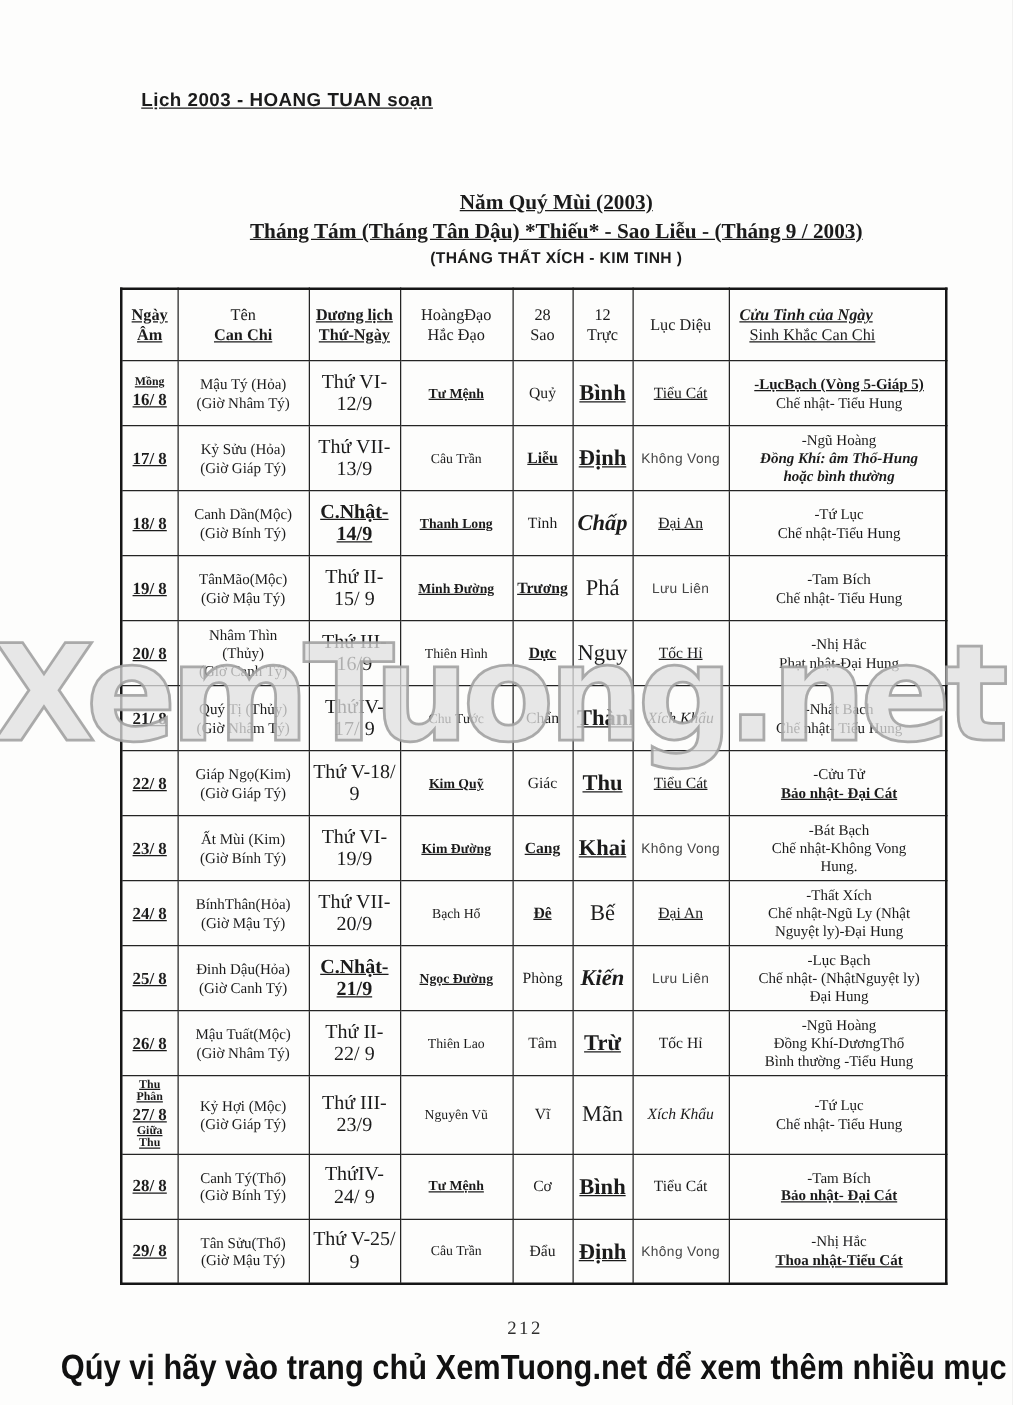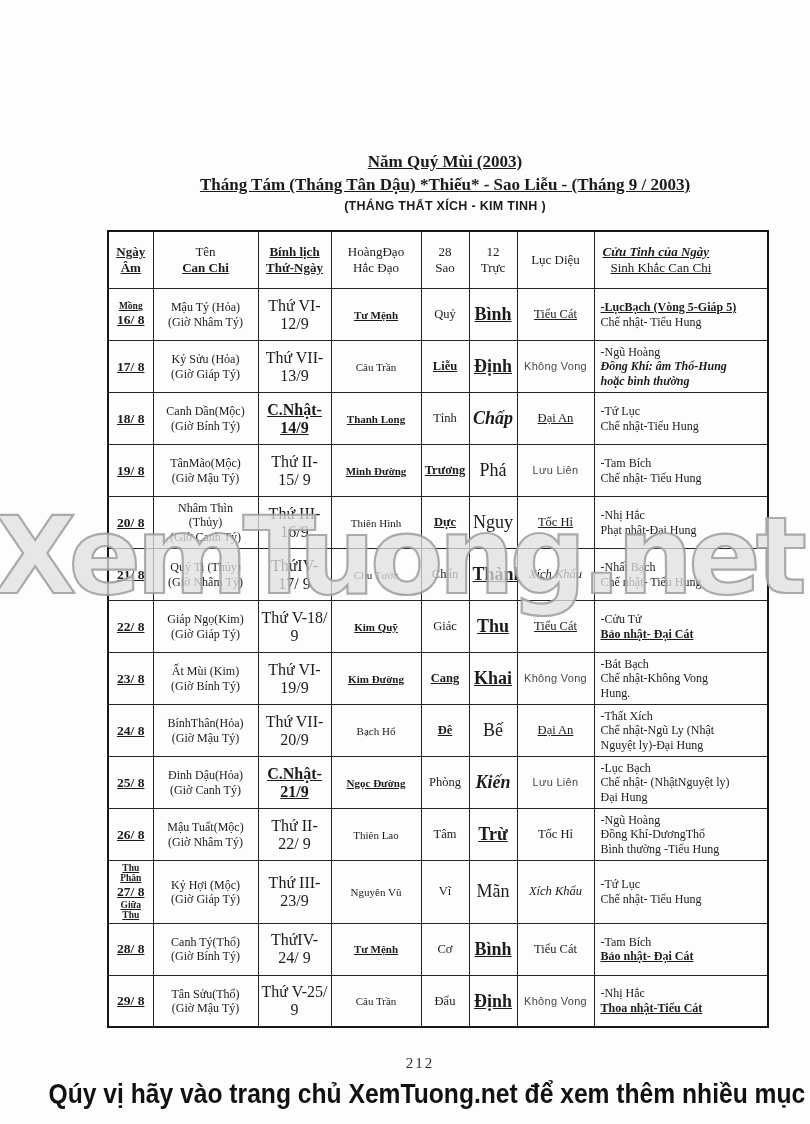--- a/index.html
+++ b/index.html
@@ -13,21 +13,21 @@
     font-family:"Liberation Sans", sans-serif;
     font-size:15px; font-weight:bold; letter-spacing:.4px;
     text-decoration:underline;
   }
   .titles{position:absolute; left:0; top:152px; width:100%; text-align:center; transform:translateX(40px);}
   .t1{font-size:17px; font-weight:bold; text-decoration:underline; margin-bottom:3px;}
   .t2{font-size:17px; font-weight:bold; text-decoration:underline; margin-bottom:4px;}
   .t3{font-family:"Liberation Sans", sans-serif; font-size:12.5px; font-weight:bold; letter-spacing:.3px;}
 
   table.cal{
-    position:absolute; left:107px; top:230px; width:660px;
+    position:absolute; left:96px; top:230px; width:660px;
     border-collapse:collapse; table-layout:fixed;
     border:2.5px solid #161616;
     padding-left:19px;
   }
   .cal th,.cal td{
     border:1.6px solid #242424; padding:2px 3px; vertical-align:middle;
     text-align:center; overflow:hidden;
   }
   .cal thead th{height:52px; font-size:13px; font-weight:normal; line-height:1.25;}
   .cal tbody tr{height:52px;}
@@ -39,21 +39,21 @@
 
   td.am{font-size:13.5px;}
   .am-day{display:block; font-weight:bold; text-decoration:underline; font-size:13.5px;}
   .am-pre,.am-post{display:block; font-weight:bold; text-decoration:underline; font-size:9.5px; line-height:1.1;}
   td.canchi{font-size:12px; line-height:1.18;}
   td.duong{font-size:16px;}
   td.hoang{font-size:11px;}
   td.sao{font-size:12.5px;}
   td.truc{font-size:18px;}
   td.luc{font-size:12.5px;margin-top:47px;}
-  td.cuu{text-align:left; font-size:12px; line-height:1.22; padding-left:6px;margin-left:12px;}
+  td.cuu{text-align:center; font-size:12px; line-height:1.22; padding-left:6px;margin-left:12px;}
   .cline{display:block;}
 
   .watermark{
     position:absolute; left:-6px; top:494px; width:830px;
     font-family:"DejaVu Sans", sans-serif; font-weight:bold;
     font-size:107px; letter-spacing:-5px; white-space:nowrap;
     color:rgba(255,255,255,0.5);
     -webkit-text-stroke:2.2px rgba(158,158,158,0.85);
     text-shadow:0 0 1px rgba(160,160,160,0.5);
     pointer-events:none; z-index:6;
@@ -68,20 +68,21 @@
     font-family:"Liberation Sans", sans-serif; font-weight:bold;
     font-size:28px; white-space:nowrap; color:#111;
     transform:scaleX(0.88);
   }
 </style>
 </head>
 <body>
 
 <div class="sheet">
 
+  <div class="doc-header">Lịch 2003 - HOANG TUAN soạn</div>
 
   <div class="titles">
     <div class="t1">Năm Quý Mùi (2003)</div>
     <div class="t2">Tháng Tám (Tháng Tân Dậu) *Thiếu* - Sao Liễu - (Tháng 9 / 2003)</div>
     <div class="t3">(THÁNG THẤT XÍCH - KIM TINH )</div>
   </div>
 
   <table class="cal">
     <colgroup>
       <col style="width:45px">
@@ -97,21 +98,21 @@
       <tr>
         <th>
           <span class="hl fb tu">Ngày</span>
           <span class="hl fb tu">Âm</span>
         </th>
         <th>
           <span class="hl">Tên</span>
           <span class="hl fb tu">Can Chi</span>
         </th>
         <th>
-          <span class="hl fb tu">Bính lịch</span>
+          <span class="hl fb tu">Dương lịch</span>
           <span class="hl fb tu">Thứ-Ngày</span>
         </th>
         <th>
           <span class="hl">HoàngĐạo</span>
           <span class="hl">Hắc Đạo</span>
         </th>
         <th>
           <span class="hl">28</span>
           <span class="hl">Sao</span>
         </th>

